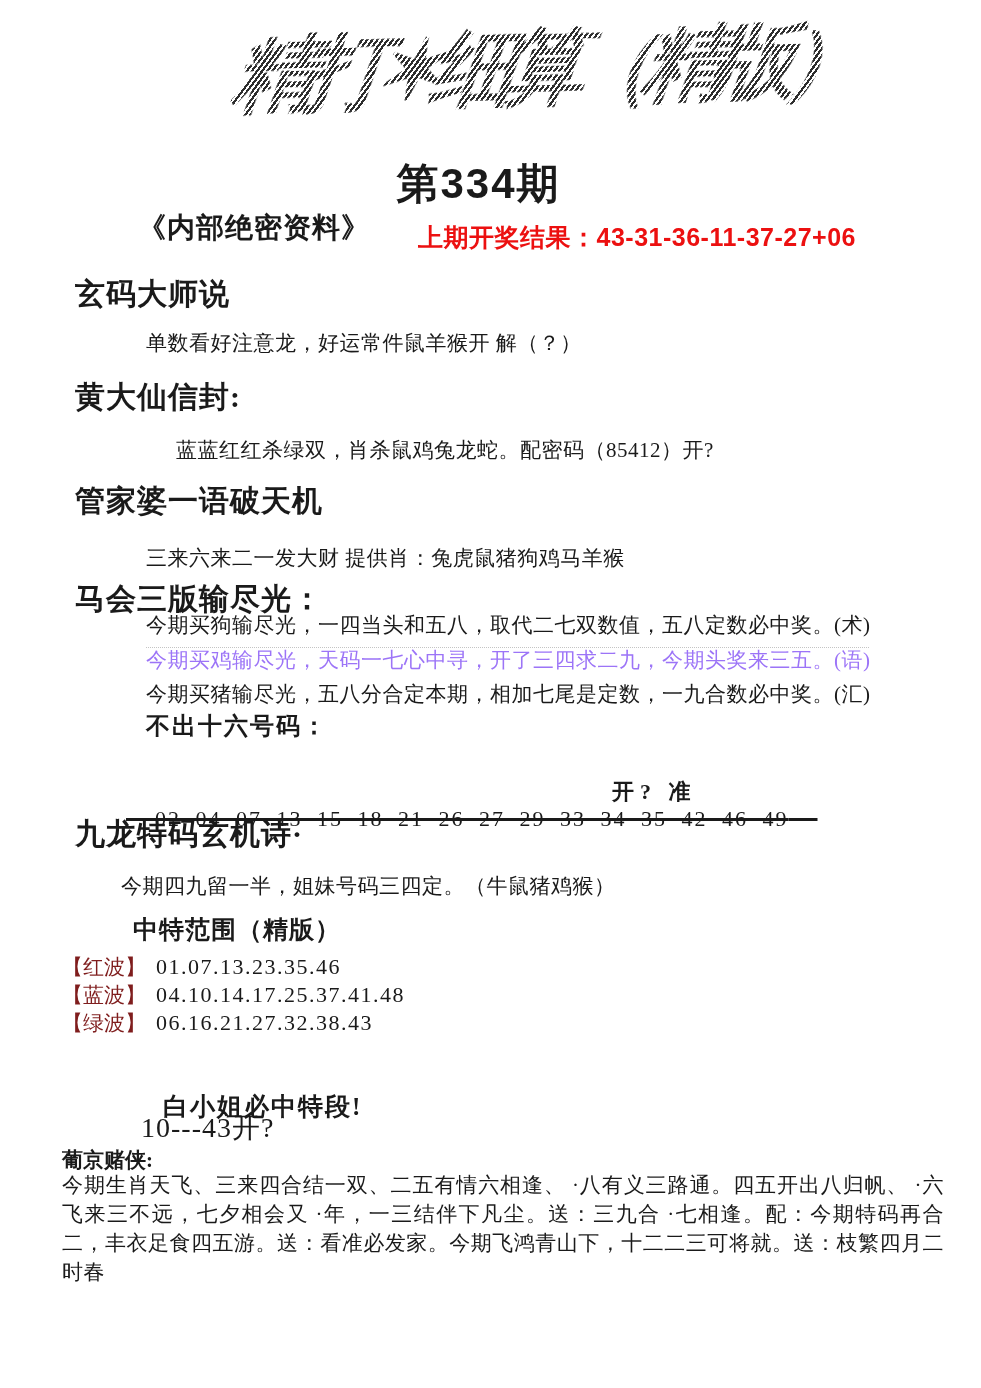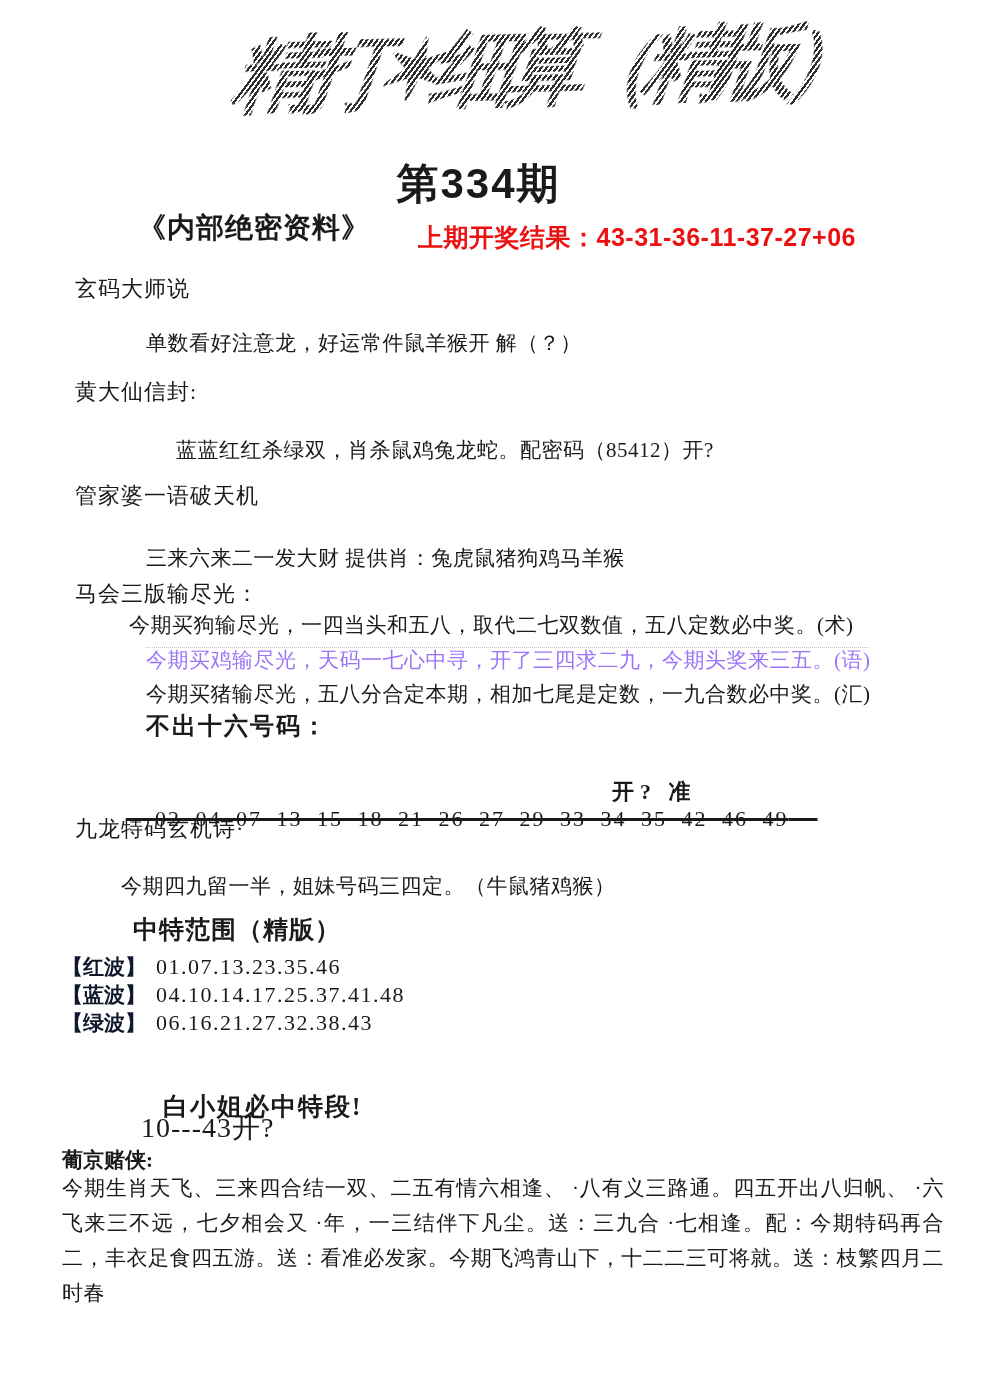--- a/index.html
+++ b/index.html
@@ -24,52 +24,52 @@
   .issue {
     left:0; right:0; top:156px; text-align:center;
     font-family:"Liberation Sans","DejaVu Sans",sans-serif;
     font-size:42px; font-weight:bold; letter-spacing:2px; transform:translateX(-12px);
   }
   .secret { left:138px; top:209px; font-size:28px; font-weight:bold; letter-spacing:1px; }
   .lastdraw {
     left:418px; top:221px; font-size:25px; font-weight:bold; color:var(--red);
     font-family:"Liberation Sans","DejaVu Sans",sans-serif; letter-spacing:0.5px;
   }
-  .h { font-size:22px; font-weight:normal; letter-spacing:1px; }
+  .h { font-size:30px; font-weight:bold; letter-spacing:1px; }
   .b { font-size:21px; letter-spacing:0.5px; }
   .h-xuanma { left:75px;  top:274px; }
   .b-xuanma { left:146px; top:329px; }
   .h-huang  { left:75px;  top:377px; }
   .b-huang  { left:146px; top:436px;margin-left:30px; }
   .h-guan   { left:75px;  top:481px; }
   .b-guan   { left:146px; top:544px; }
   .h-mahui  { left:75px;  top:579px; }
-  .mh-line1 { left:129px; top:611px;text-align:center; }
+  .mh-line1 { left:146px; top:611px;text-align:center; }
   .mh-line2 { left:146px; top:646px; color:#8b5cf6; opacity:.85;
               text-decoration:overline dotted rgba(130,130,130,.55) 1px; }
   .mh-line3 { left:146px; top:680px; }
   .subhead  { left:146px; top:710px; font-size:24px; font-weight:bold; letter-spacing:2px; }
   .strike-line { left:126px; top:806px; font-size:22px; font-weight:normal;
     letter-spacing:2px; word-spacing:7px;
     text-decoration:line-through; text-decoration-thickness:3px; }
   .strike-line::before,.strike-line::after { content:"\00a0\00a0"; }
   .strike-suffix { left:612px; top:777px; font-size:22px; font-weight:bold; letter-spacing:6px; }
   .h-jiulong { left:75px;  top:814px; }
   .b-jiulong { left:121px; top:872px; }
   .h-zhongte { left:133px; top:913px; font-size:25px; font-weight:bold; letter-spacing:1px; }
   .waves { left:62px; top:953px; }
   .wave-row { display:flex; align-items:baseline; height:28px; }
-  .wave-label { font-size:21px; font-weight:bold; color:#0f172a; }
+  .wave-label { font-size:21px; font-weight:normal; color:#7f1d1d; }
   .wave-numbers { font-size:22px; letter-spacing:1.5px; margin-left:10px; }
   .zt-footer { left:163px; top:1090px; font-size:25px; font-weight:bold; letter-spacing:2px; }
   .guess { left:141px; top:1109px; font-size:28px; font-weight:normal; letter-spacing:1px; }
   .h-pujing { left:62px; top:1146px; font-size:21px; font-weight:bold; }
   .pujing-body {
     position:absolute; left:62px; top:1171px; width:882px;
-    font-size:21px; line-height:35px; letter-spacing:0.5px;
+    font-size:21px; line-height:29px; letter-spacing:0.5px;
     text-align:justify; white-space:normal;
   }
 </style>
 </head>
 <body>
 
 <div class="page">
 
   <div class="abs calligraphy">精打✶细算（精版）</div>
 

